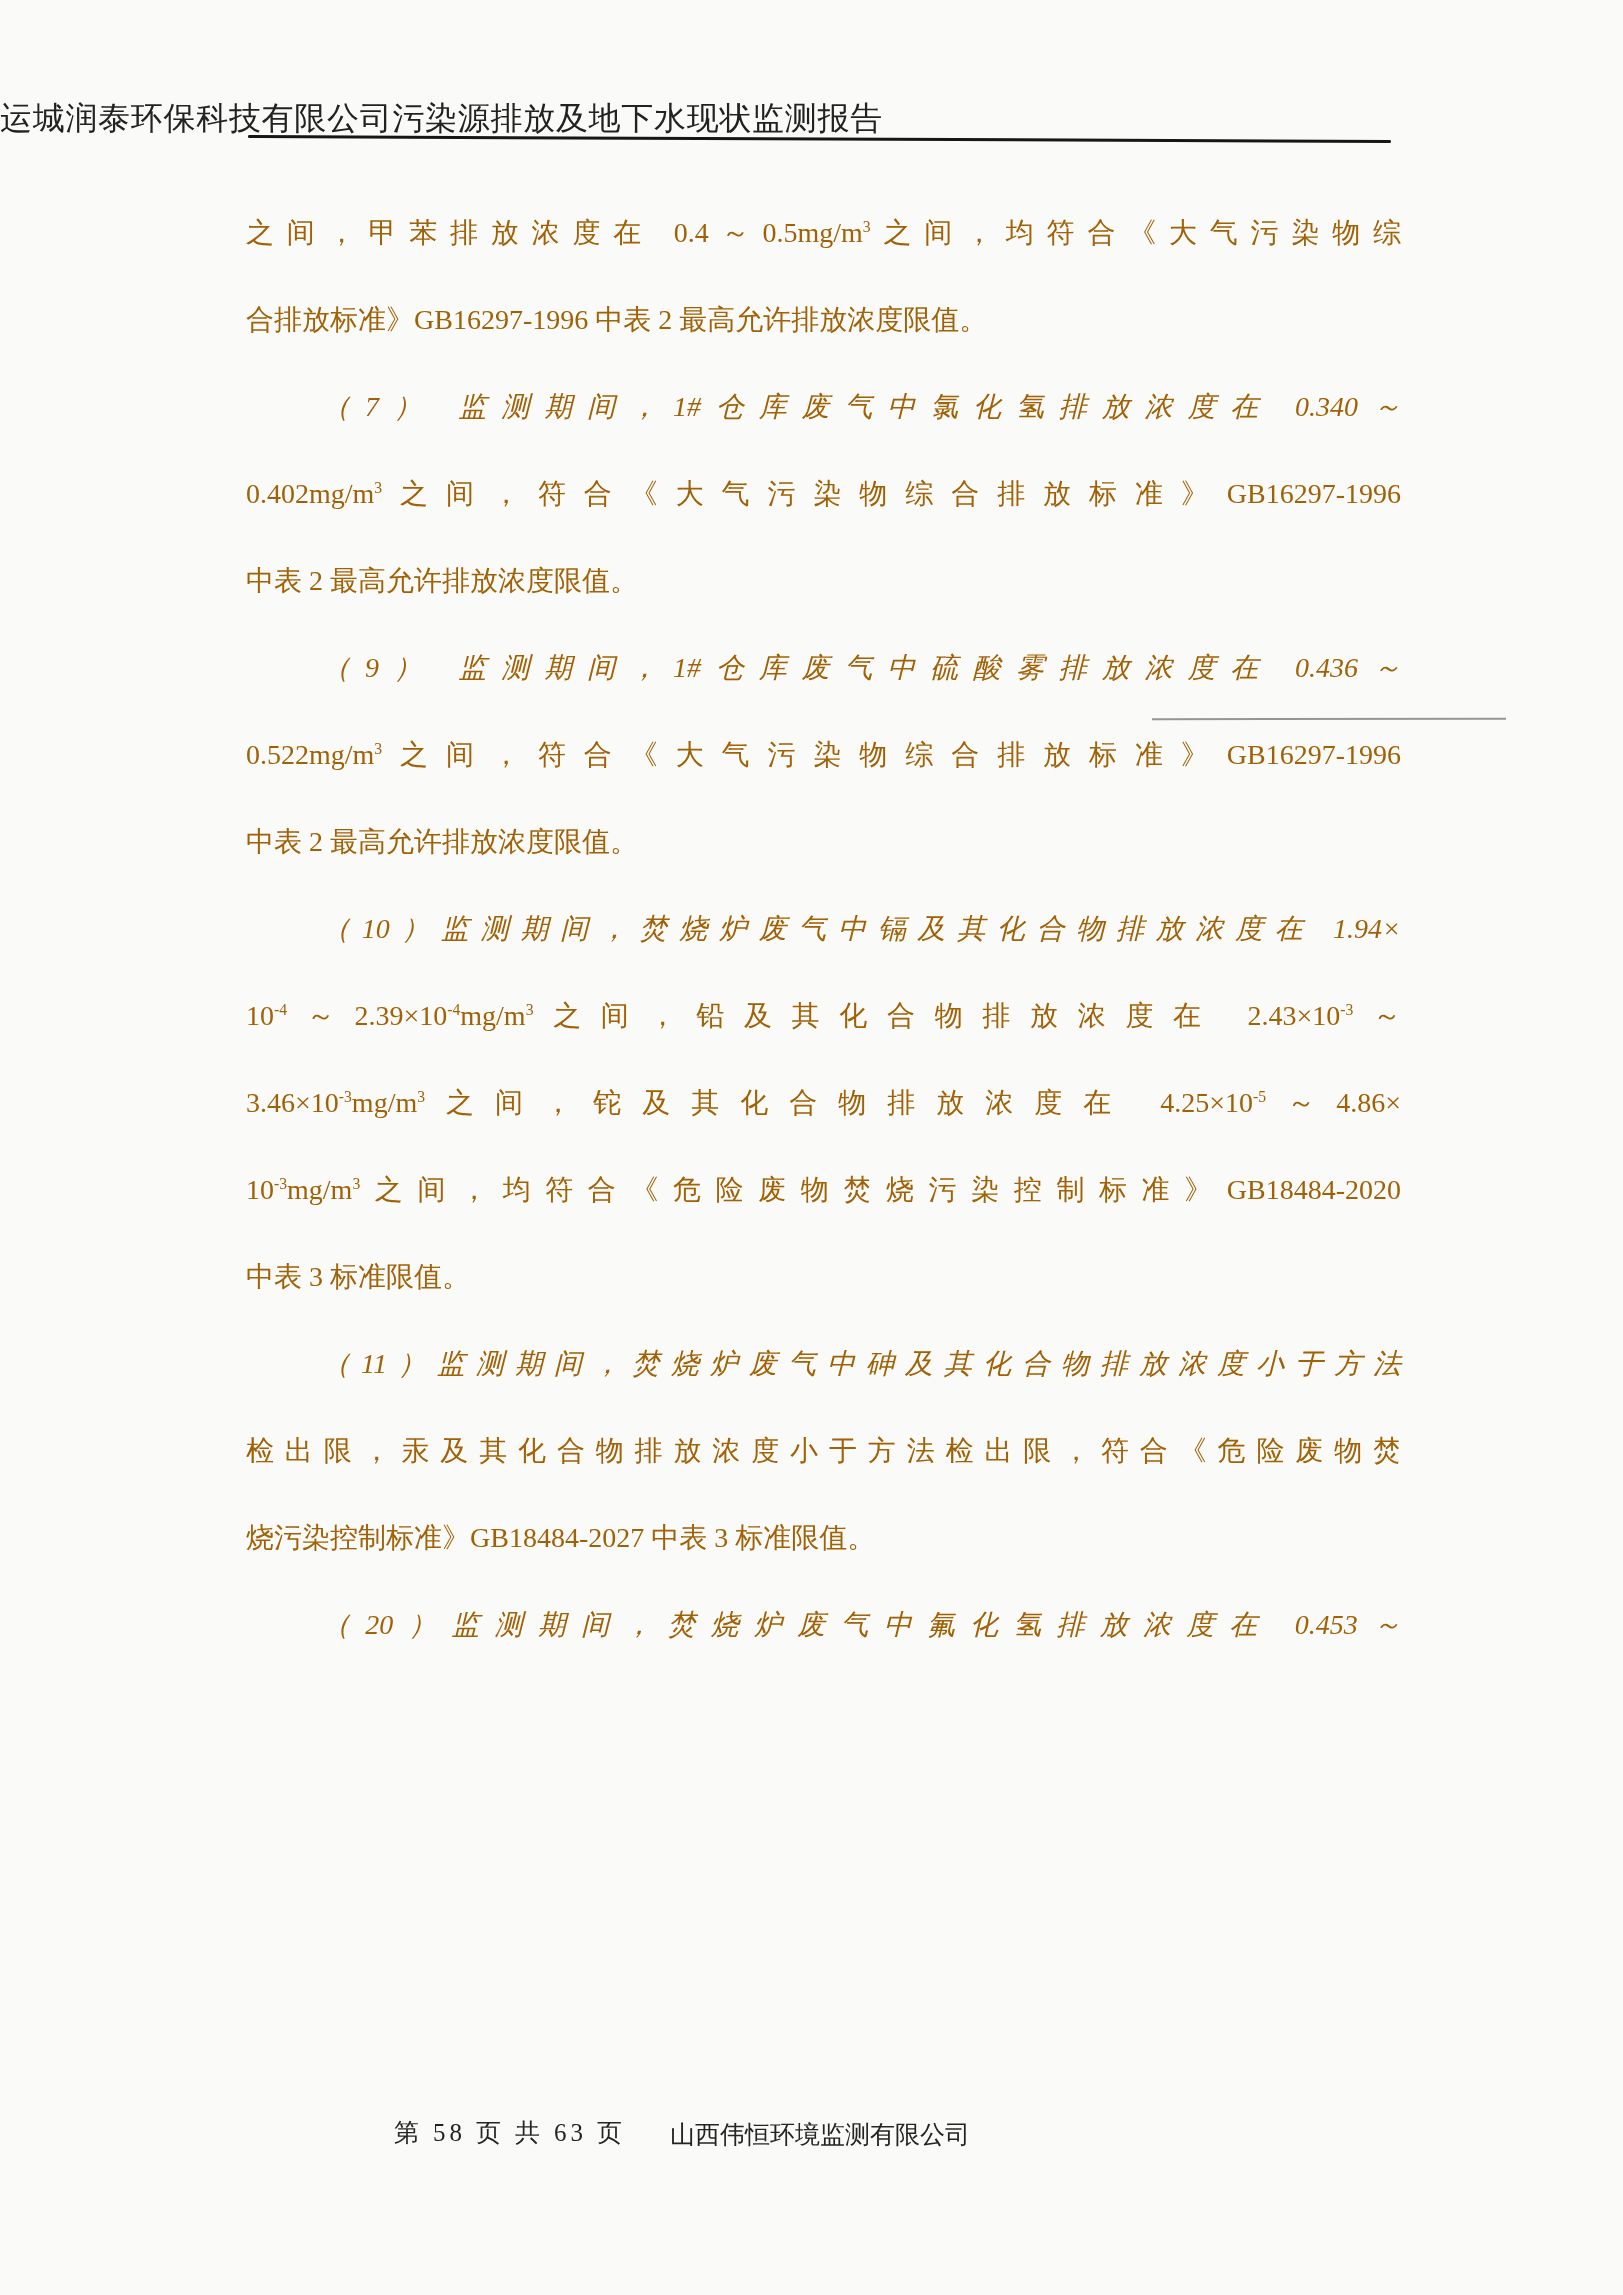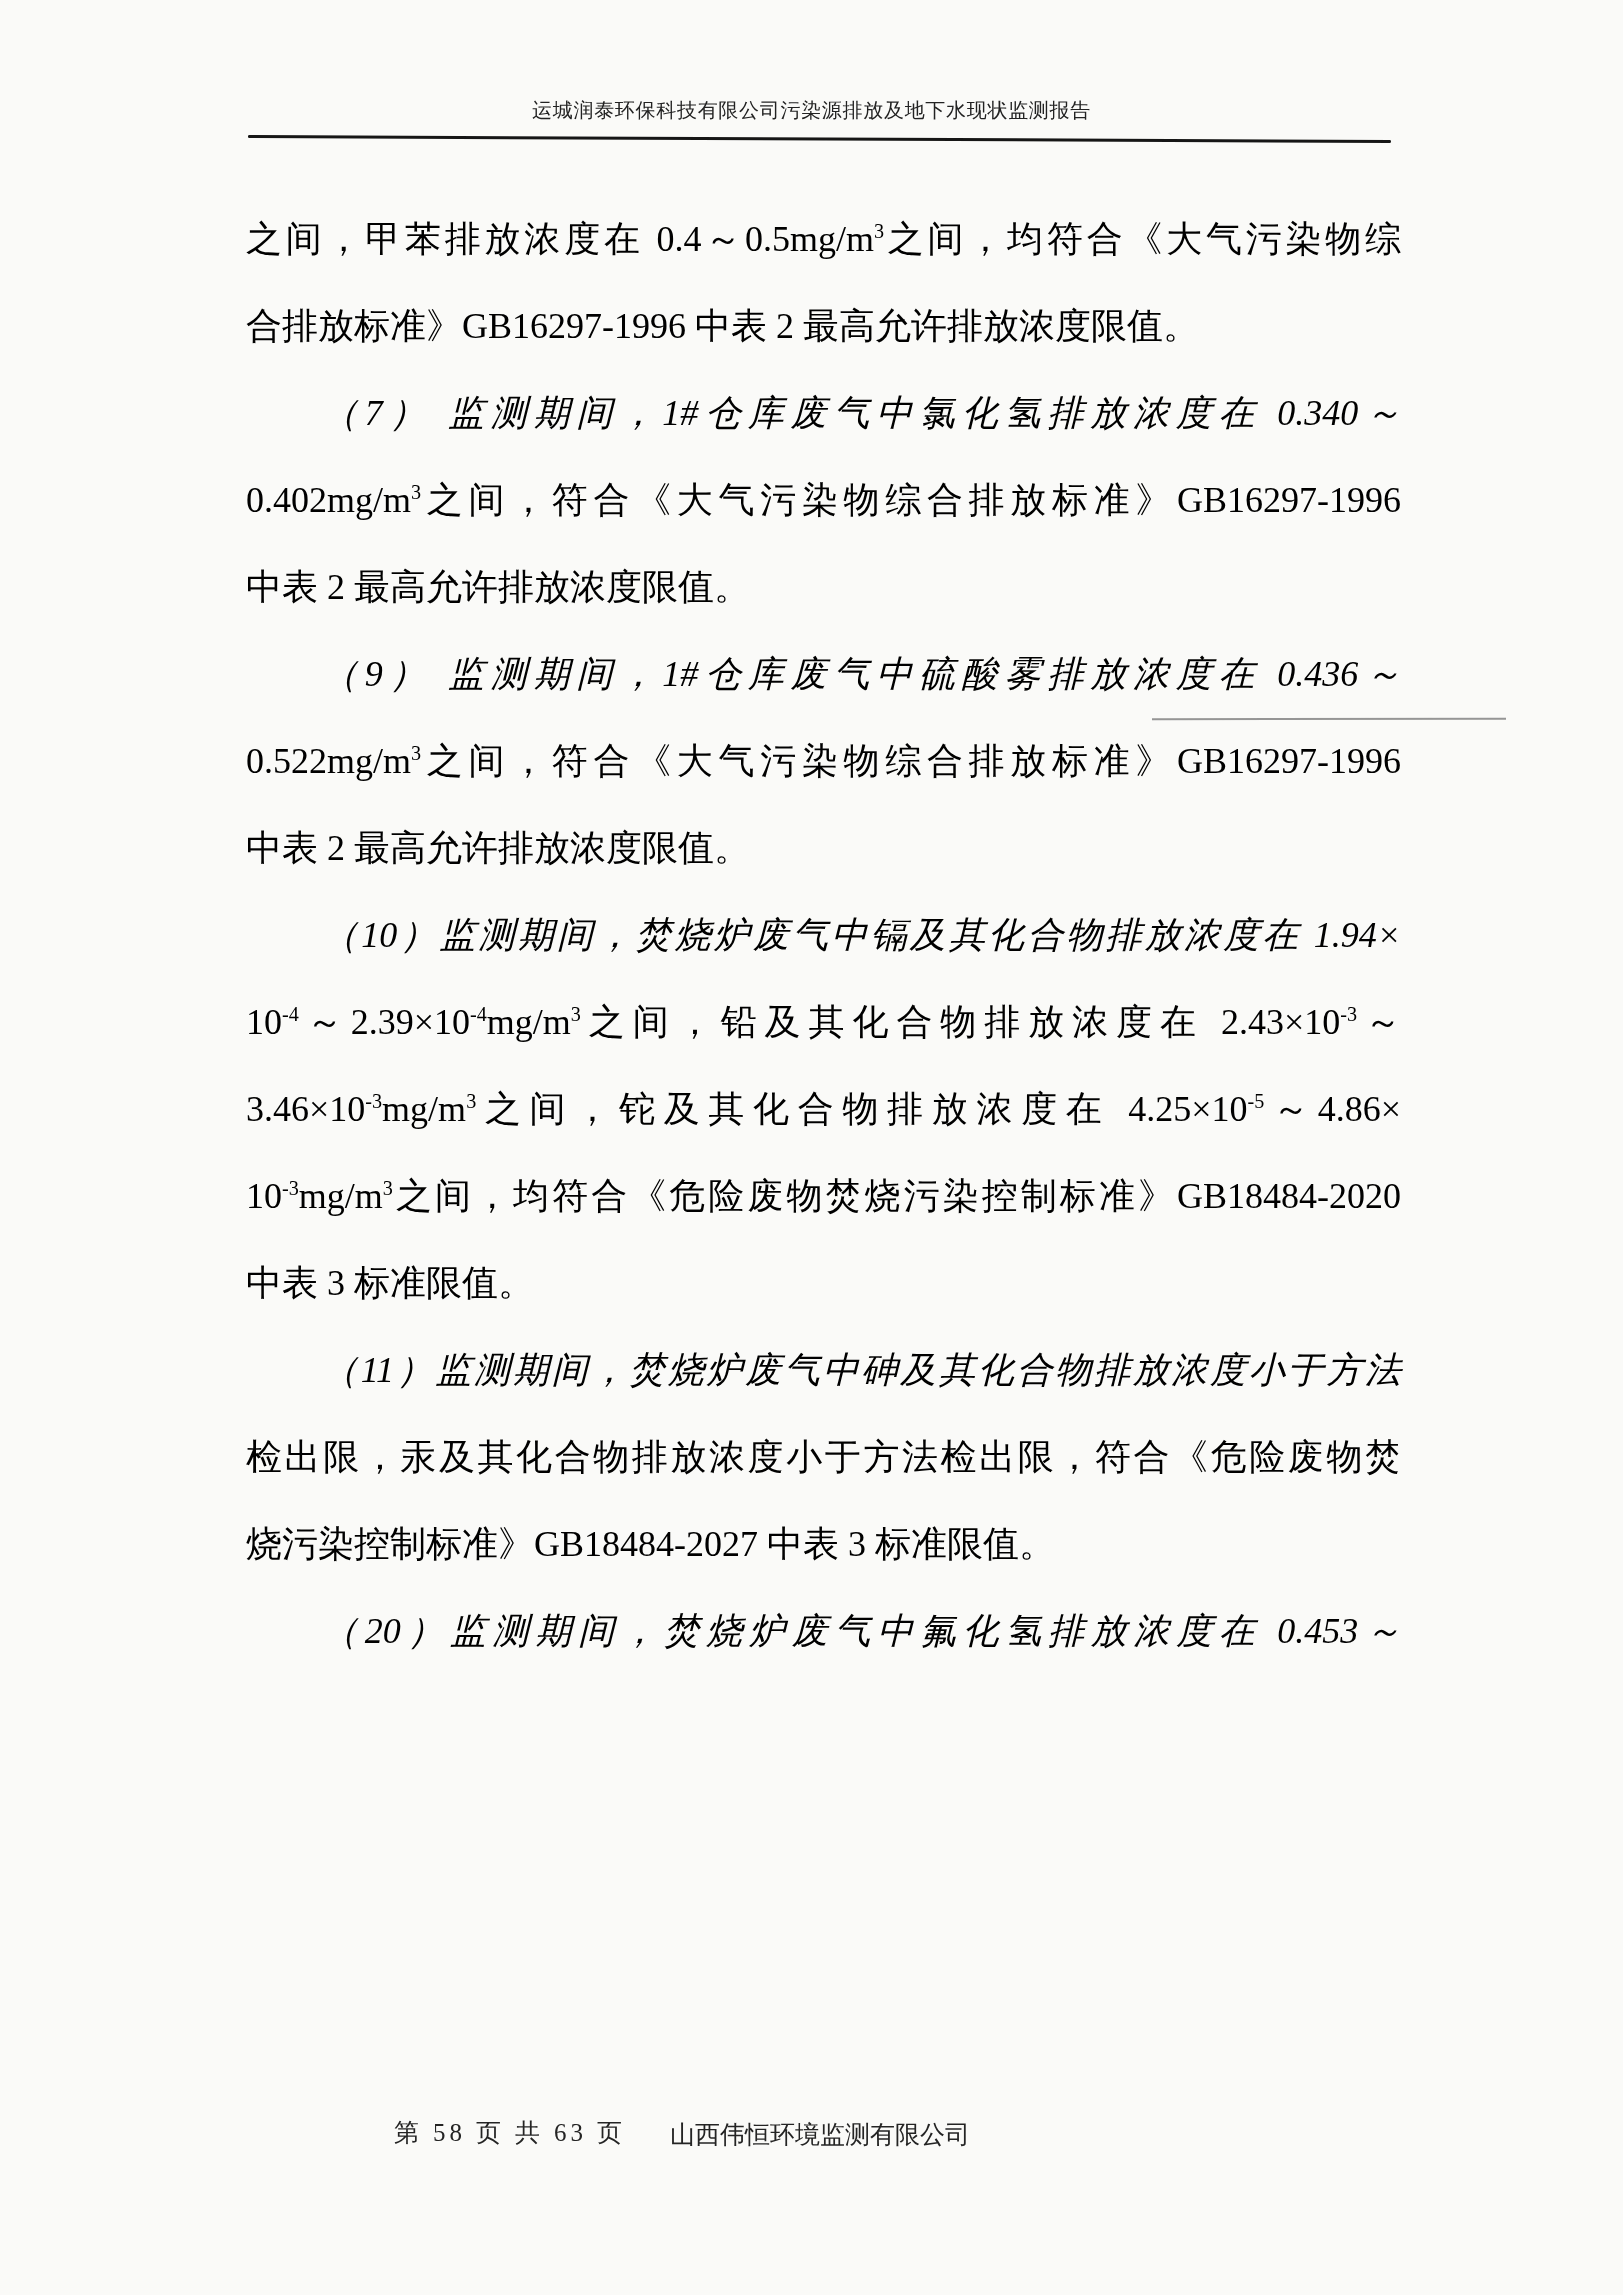--- a/index.html
+++ b/index.html
@@ -8,42 +8,41 @@
     width:1623px;height:2295px;
     background:#fafaf8;
     overflow:hidden;
     font-family:"Liberation Serif","DejaVu Serif",serif;
     color:#1d1d1d;
   }
   
   .hdr-title{
     position:absolute;
     top:97px;left:0;width:100%;
-    text-align:center;
-    font-size:20px;
+    font-size:32px;
     letter-spacing:0.7px;
     color:#222;
   }
   .hdr-rule{
     position:absolute;
     top:135px;left:248px;
     width:1143px;height:3.3px;
     background:#161616;
     transform:rotate(0.25deg);
     transform-origin:left center;
     border-radius:1.3px;
   }
   
   .body-text{
     position:absolute;
-    top:196px;left:246px;
+    top:189px;left:246px;
     width:1155px;
-    font-size:36px;
+    font-size:28px;
     line-height:87px;
-    color:#000000;
+    color:#a16207;
   }
   .para{margin:0;}
   .para.indent .line:first-child{text-indent:76px;font-style:italic;}
   .line{
     display:block;
     height:87px;
     white-space:normal;
     text-align:justify;
     text-align-last:justify;
   }

